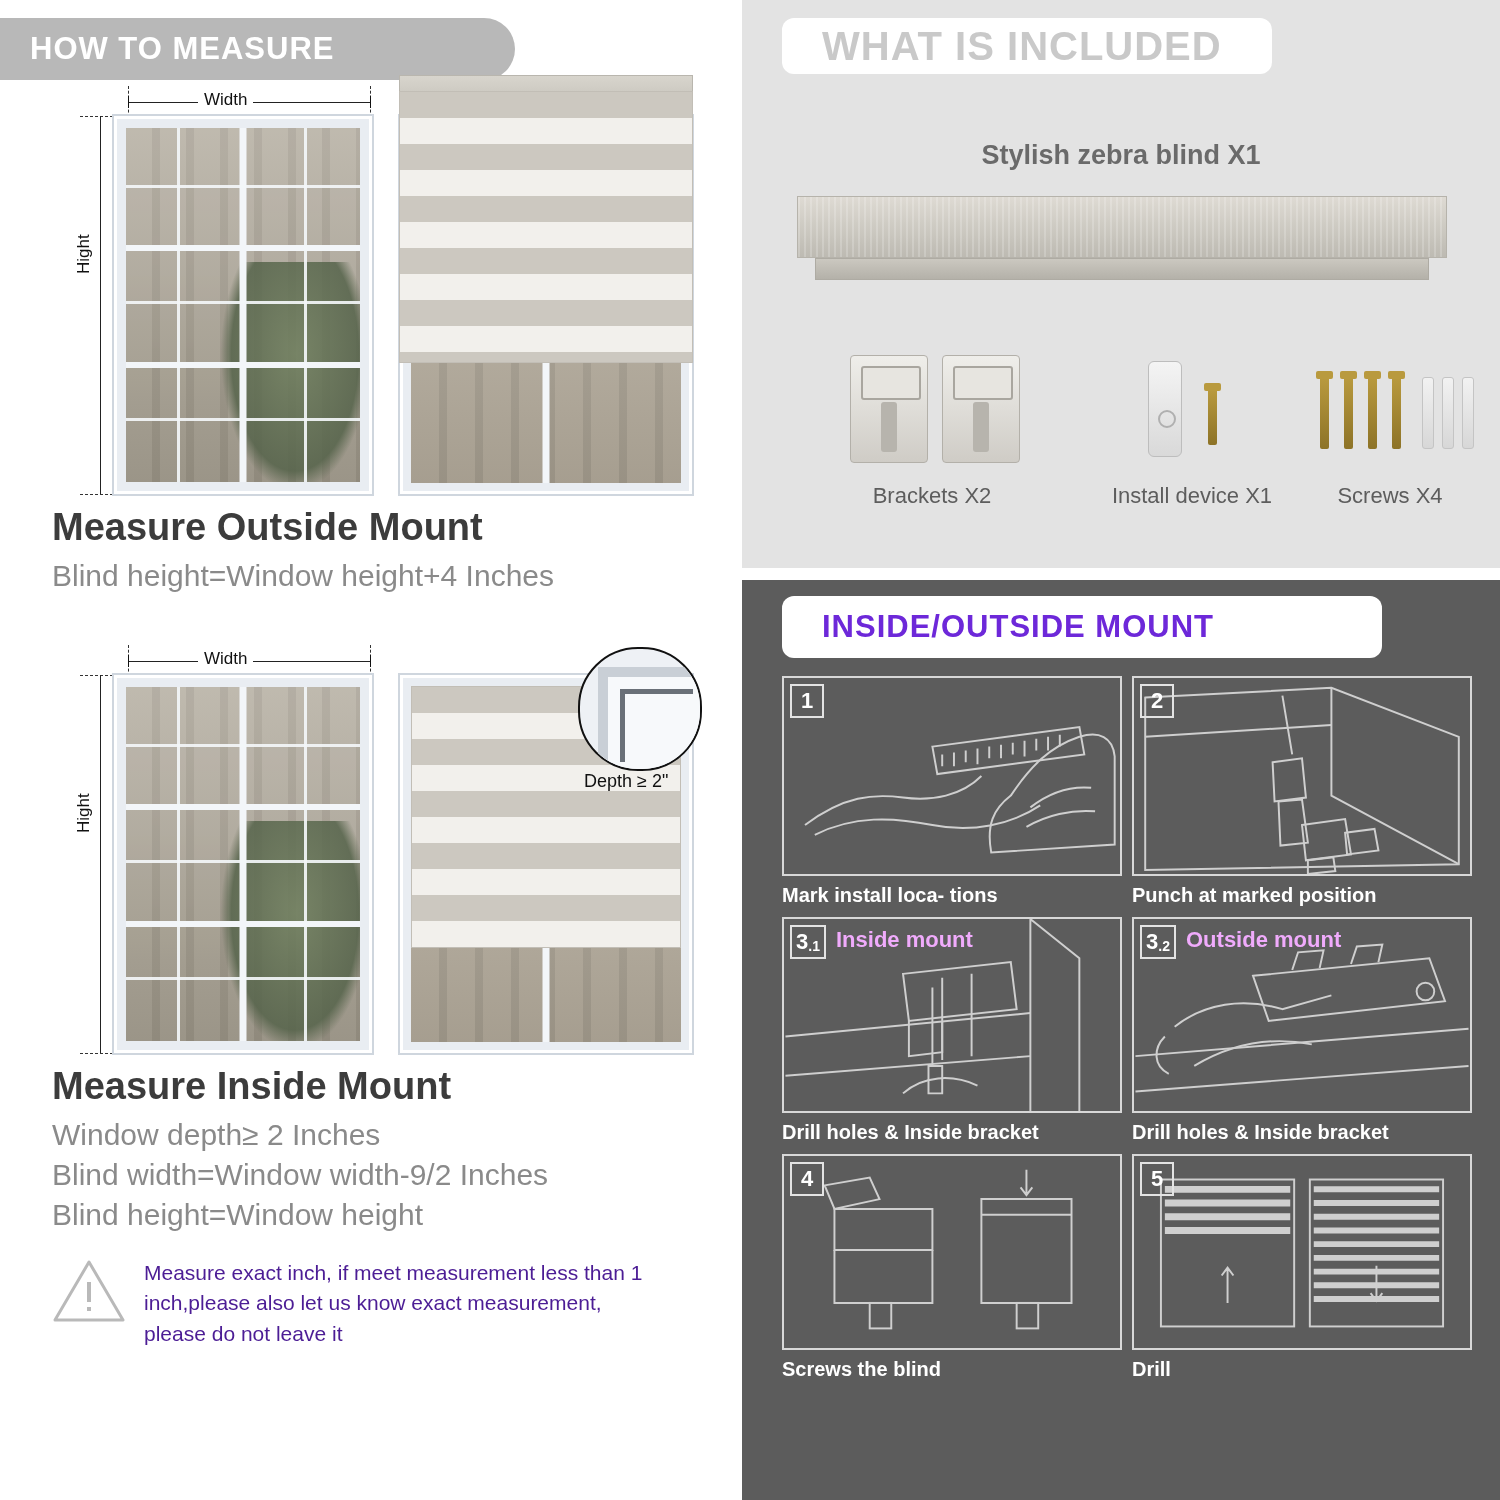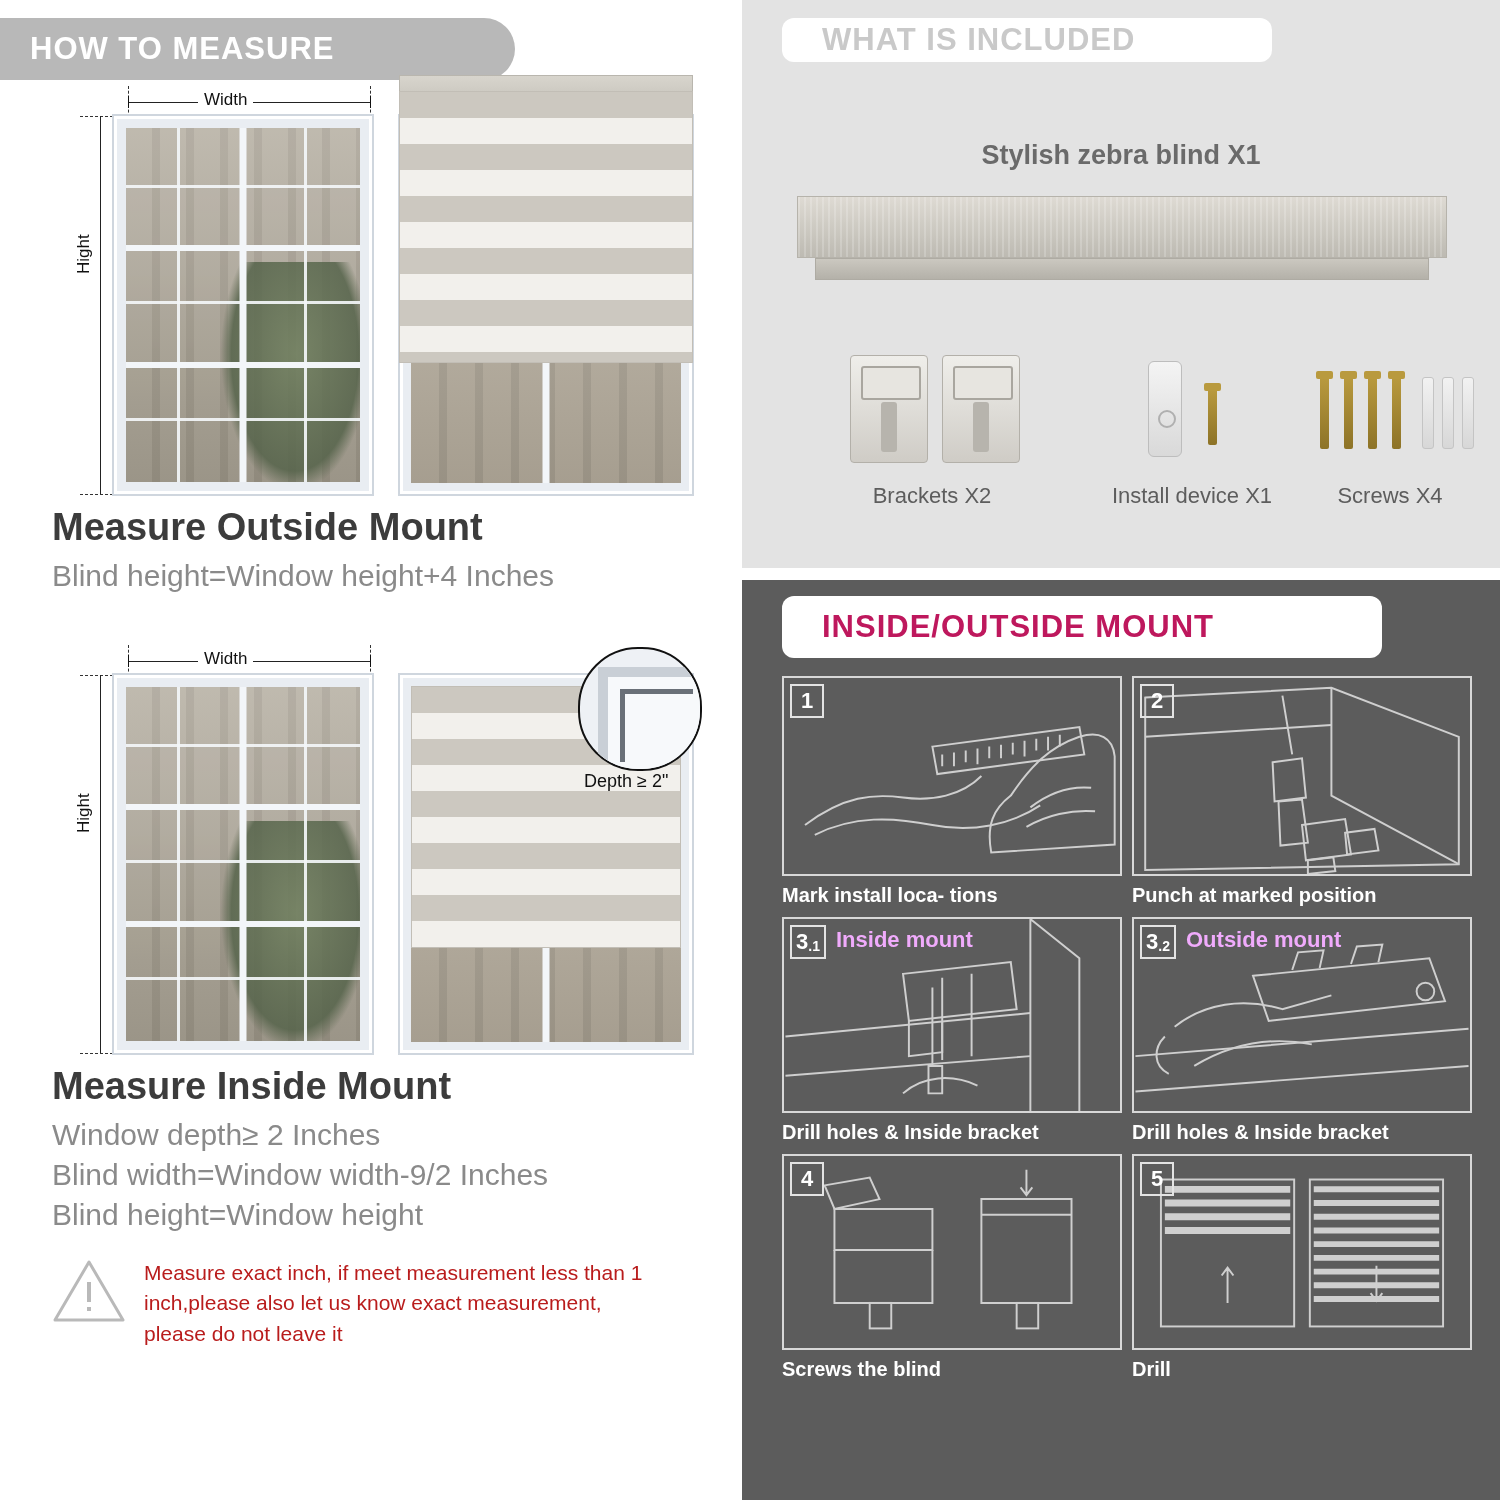--- a/index.html
+++ b/index.html
@@ -26,23 +26,23 @@
     border-top-right-radius:31px;border-bottom-right-radius:31px;
   }
   .banner.left-banner{width:485px;margin-top:18px;}
 
   
   .included-panel{
     position:absolute;left:0;top:0;width:758px;height:568px;background:#e3e3e3;
   }
   .included-banner{
     position:absolute;left:40px;top:18px;
-    width:490px;height:44px;
+    width:490px;height:56px;
     background:#ffffff;color:#c9c9c9;
-    font-size:31px;font-weight:bold;letter-spacing:1px;
+    font-size:40px;font-weight:bold;letter-spacing:1px;
     display:flex;align-items:center;padding-left:40px;
     border-radius:12px;
     box-sizing:border-box;
   }
   .included-title{
     position:absolute;top:140px;left:0;width:758px;text-align:center;
     font-size:27px;color:#6a6a6a;font-weight:bold;
   }
   
   .headrail{
@@ -181,29 +181,29 @@
   .line{
     font-size:30px;color:#8a8a8a;margin:6px 0 0 52px;
   }
   .note{
     display:flex;align-items:flex-start;gap:18px;margin:26px 0 0 52px;width:600px;
   }
   .warn-tri{
     width:74px;height:66px;flex:0 0 auto;position:relative;
   }
   .warn-tri svg{display:block;}
-  .note-text{font-size:21px;color:#b91c1c;line-height:1.45;}
+  .note-text{font-size:21px;color:#4c1d95;line-height:1.45;}
 
   
   .mount-panel{
     position:absolute;left:0;top:580px;width:758px;height:920px;background:#5c5c5c;
   }
   .mount-banner{
     position:absolute;left:40px;top:16px;width:600px;height:62px;
-    background:#ffffff;color:#be185d;font-size:31px;font-weight:bold;letter-spacing:1px;
+    background:#ffffff;color:#6d28d9;font-size:31px;font-weight:bold;letter-spacing:1px;
     display:flex;align-items:center;padding-left:40px;border-radius:12px;box-sizing:border-box;
   }
   .steps{
     position:absolute;left:40px;top:96px;width:690px;
     display:grid;grid-template-columns:340px 340px;grid-gap:10px 10px;
   }
   .step{position:relative;}
   .step-img{
     position:relative;width:340px;height:200px;
     border:2px solid #d8d8d8;box-sizing:border-box;background:#5c5c5c;

